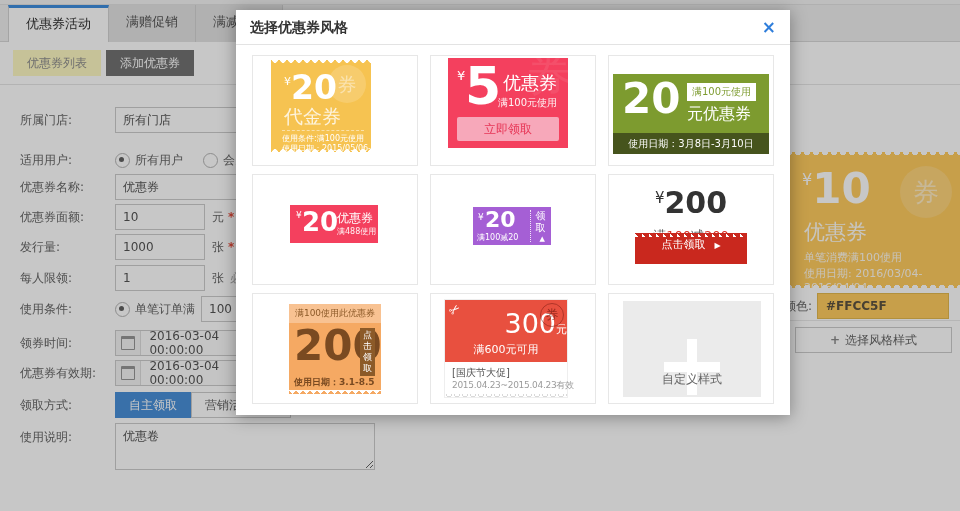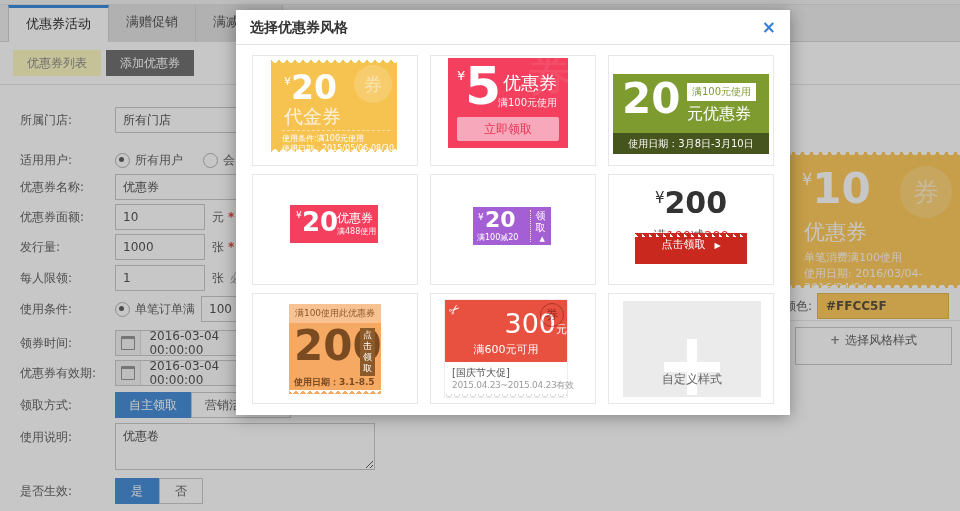--- a/index.html
+++ b/index.html
@@ -57,40 +57,40 @@
   .p-name{position:absolute;left:46px;top:66px;font-size:21px;color:rgba(255,255,255,.95);}
   .p-cond{position:absolute;left:46px;top:98px;font-size:11px;color:rgba(255,255,255,.9);}
   .p-date{position:absolute;left:46px;top:114px;font-size:11px;color:rgba(255,255,255,.9);}
   .p-wm{position:absolute;right:18px;top:14px;width:52px;height:52px;border-radius:50%;background:rgba(255,255,255,.18);
         text-align:center;line-height:52px;font-size:26px;color:rgba(255,255,255,.55);}
   .bgrow{position:absolute;left:760px;top:293px;display:flex;align-items:center;z-index:1;color:#666;}
   .bglabel{margin-right:5px;}
   .bginp{width:132px;height:26px;border:1px solid #E3B94F;background:#FFCC5F;color:#5d5340;font-weight:bold;
          font:bold 12px "DejaVu Sans","Liberation Sans",sans-serif;padding:0 8px;box-sizing:border-box;}
   .rdiv{position:absolute;left:756px;right:0;top:320px;border-top:1px solid #E9E9E9;z-index:1;}
-  .stylebtn{position:absolute;left:795px;top:327px;width:157px;height:38px;border:1px solid #CCC;background:#fff;
+  .stylebtn{position:absolute;left:795px;top:327px;width:157px;height:26px;border:1px solid #CCC;background:#fff;
             color:#666;text-align:center;line-height:24px;z-index:1;box-sizing:border-box;cursor:pointer;}
   .stylebtn .plus{margin-right:5px;color:#888;font-weight:bold;}
 
   
   .overlay{position:absolute;inset:0;background:rgba(0,0,0,.22);z-index:10;}
   .modal{position:absolute;left:236px;top:10px;width:554px;height:405px;background:#fff;z-index:20;
          box-shadow:0 2px 16px rgba(0,0,0,.35);}
   .mhead{height:34px;line-height:34px;padding:0 14px;border-bottom:1px solid #E3E3E3;font-size:14px;font-weight:bold;color:#333;position:relative;}
   .mclose{position:absolute;right:14px;top:0;font-size:17px;color:#2F7EDB;font-weight:bold;cursor:pointer;}
   .mgrid{position:absolute;top:45px;left:16px;display:grid;grid-template-columns:repeat(3,166px);grid-auto-rows:111px;gap:8px 12px;}
   .cell{background:#fff;border:1px solid #E7E7E7;position:relative;box-sizing:border-box;cursor:pointer;}
 
   
   .teeth{position:absolute;left:0;right:0;height:4px;background-repeat:repeat-x;background-size:7px 4px;}
   .wave{position:absolute;left:0;right:0;bottom:-1px;height:4px;background-repeat:repeat-x;background-size:8px 4px;
         background-image:radial-gradient(circle at 4px 0px,#fff 2.4px,#d9d9d9 2.5px,#d9d9d9 3.2px,rgba(0,0,0,0) 3.4px);}
 
   
-  .cpn1{position:absolute;left:18px;top:4px;width:126px;height:92px;background:#F6C351;}
+  .cpn1{position:absolute;left:18px;top:4px;width:100px;height:92px;background:#F6C351;}
   .cpn1 .sc.t{background-image:radial-gradient(circle at 4px 0px,#fff 2.6px,rgba(255,255,255,0) 3px);background-size:8px 5px;}
   .cpn1 .sc.b{background-image:radial-gradient(circle at 4px 5px,#fff 2.6px,rgba(255,255,255,0) 3px);background-size:8px 5px;}
   .c1-amt{position:absolute;left:13px;top:8px;color:#fff;}
   .c1-cur{font-size:11px;vertical-align:14px;}
   .c1-num{font-size:33px;font-weight:bold;}
   .c1-name{position:absolute;left:13px;top:44px;font-size:19px;color:rgba(255,255,255,.8);text-align:center;}
   .c1-info{position:absolute;left:11px;right:7px;top:70px;border-top:1px dashed rgba(255,255,255,.5);padding-top:3px;
            font-size:8px;line-height:10px;color:#fff;white-space:nowrap;}
   .c1-wm{position:absolute;right:5px;top:5px;width:38px;height:38px;border-radius:50%;background:rgba(255,255,255,.16);
          text-align:center;line-height:38px;font-size:19px;color:rgba(255,255,255,.45);}
@@ -260,25 +260,20 @@
     <span class="flabel">领取方式:</span>
     <span class="mbtn active">自主领取</span>
     <span class="mbtn">营销活动专用</span>
   </div>
 
   <div class="frow r-desc">
     <span class="flabel" style="padding-top:6px;">使用说明:</span>
     <textarea class="ta" style="">优惠卷</textarea>
   </div>
 
-  <div class="frow r-active">
-    <span class="flabel">是否生效:</span>
-    <span class="mbtn active" style="padding:0 15px;">是</span>
-    <span class="mbtn" style="padding:0 15px;">否</span>
-  </div>
 
   <div class="pcoupon">
     <div class="sc t"></div>
     <div class="sc b"></div>
     <div class="p-amt">
       <span class="p-cur">¥</span><span class="p-num">10</span>
     </div>
     <div class="p-name">优惠券</div>
     <div class="p-cond">单笔消费满100使用</div>
     <div class="p-date">使用日期: 2016/03/04-2016/04/04</div>

